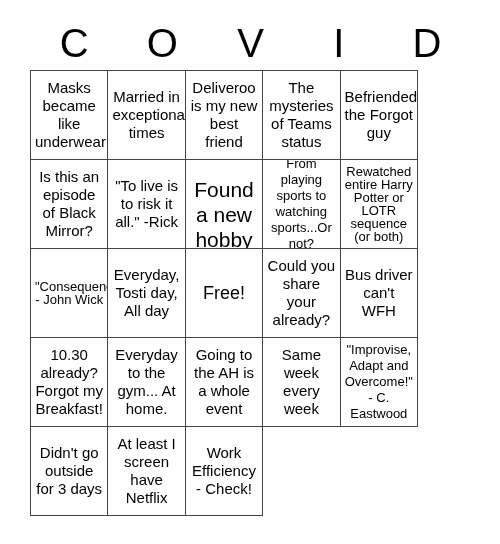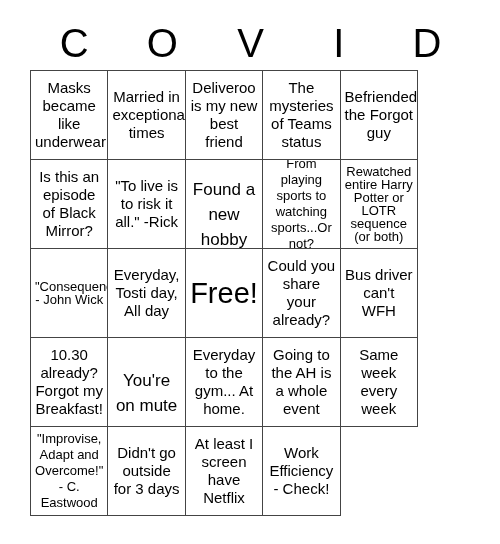--- a/index.html
+++ b/index.html
@@ -74,22 +74,22 @@
 
   .cell-text {
     display: block;
     width: 100%;
     text-align: center;
     white-space: pre-line;
     color: #000000;
   }
 
   
-  .fs-xl  { font-size: 29px; line-height: 29px; }
-  .fs-lg  { font-size: 17px; line-height: 25px; margin-top: 21px; }
+  .fs-xl  { font-size: 18px; line-height: 29px; }
+  .fs-lg  { font-size: 21px; line-height: 25px; margin-top: 21px; }
   .fs-md  { font-size: 15px; line-height: 18px; }
   .fs-sm  { font-size: 13px; line-height: 16px; }
   .fs-xs  { font-size: 13px; line-height: 13px; }
 </style>
 </head>
 <body>
 
 <div class="card">
 
   <div class="header-row">
@@ -147,23 +147,20 @@
       <span class="cell-text fs-md">Could you share your already?</span>
     </div>
     <div class="cell">
       <span class="cell-text fs-md">Bus driver can't WFH</span>
     </div>
 
     <div class="cell">
       <span class="cell-text fs-md">10.30 already? Forgot my Breakfast!</span>
     </div>
     <div class="cell">
-      <span class="cell-text fs-lg">You're on mute</span>
-    </div>
-    <div class="cell">
       <span class="cell-text fs-md">Everyday to the gym... At home.</span>
     </div>
     <div class="cell">
       <span class="cell-text fs-md">Going to the AH is a whole event</span>
     </div>
 
     <div class="cell">
       <span class="cell-text fs-md">Same week every week</span>
     </div>
     <div class="cell">

